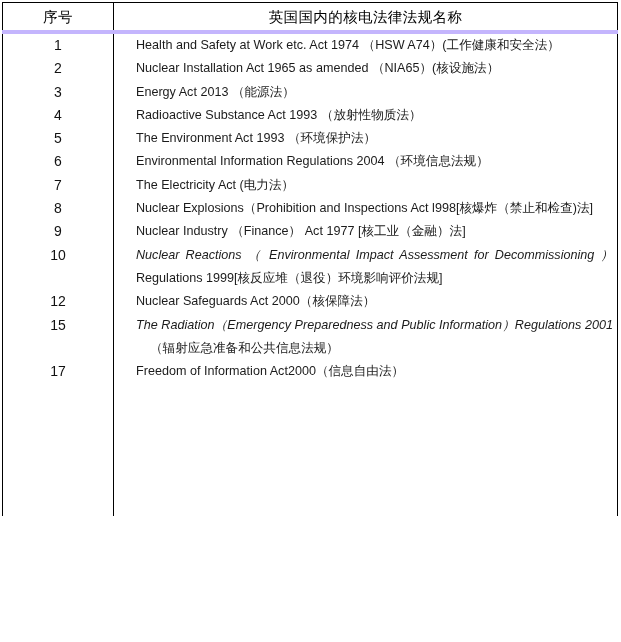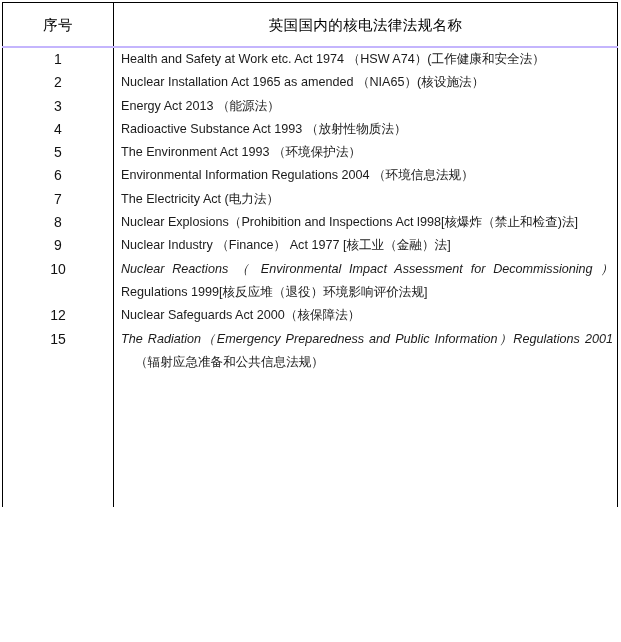--- a/index.html
+++ b/index.html
@@ -34,22 +34,22 @@
     border-left: 1px solid #000;
     border-right: 1px solid #000;
     border-top: 1px solid #000;
   }
 
   .law-table col.c-no    { width: 111px; }
   .law-table col.c-name  { width: 504px; }
 
   
   thead th {
-    border-bottom: 2px solid #c4b5fd;
-    padding: 8px;
+    border-bottom: 4px solid #c4b5fd;
+    padding: 0;
     margin: 0;
     font-weight: normal;
   }
   th.th-no {
     border-right: 1px solid #000;
     text-align: center;
     vertical-align: middle;
     height: 27px;
   }
   th.th-name {
@@ -94,20 +94,21 @@
     font-size: 12.6px;
     line-height: 23.3px;
     color: #1b1b1b;
     white-space: nowrap;
     font-family: "Liberation Sans", "DejaVu Sans", sans-serif;
   }
   .entry .ln {
     display: block;
     line-height: 23.3px;
     white-space: nowrap;
+    margin-left: 15px;
   }
   .entry .ln.spread {
     display: block;
     text-align: justify;
     text-align-last: justify;
     white-space: normal;
     padding-right: 1px;
     font-style: italic;
   }
   .entry .ln.indent {
@@ -253,19 +254,29 @@
           <td class="td-no">
             <span class="rownum">15</span>
           </td>
           <td class="td-name">
             <span class="entry">
               <span class="ln spread">The Radiation（Emergency Preparedness and Public Information）Regulations 2001</span>
               <span class="ln indent">（辐射应急准备和公共信息法规）</span>
             </span>
           </td>
         </tr>
+        <tr>
+          <td class="td-no">
+            <span class="rownum">17</span>
+          </td>
+          <td class="td-name">
+            <span class="entry">
+              <span class="ln">Freedom of Information Act2000（信息自由法）</span>
+            </span>
+          </td>
+        </tr>
         <tr class="filler">
           <td class="td-no"></td>
           <td class="td-name"></td>
         </tr>
       </tbody>
   </table>
 </div>
 
 </body></html>

